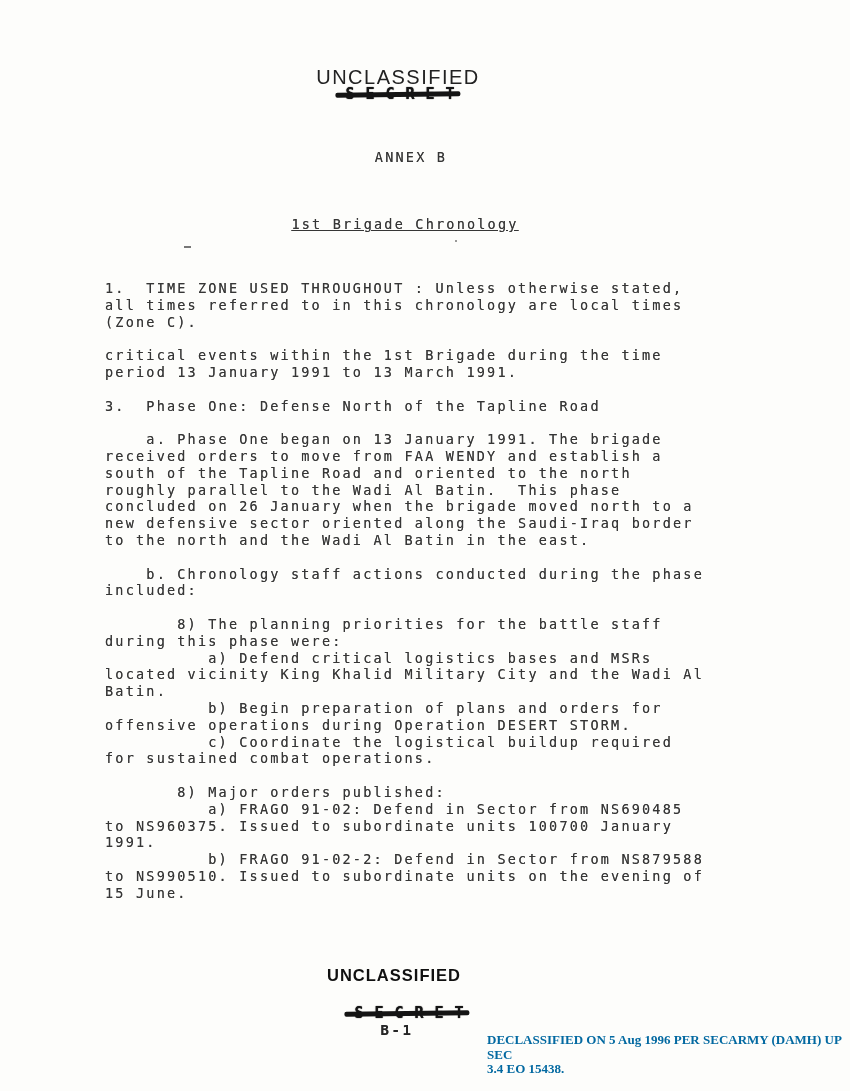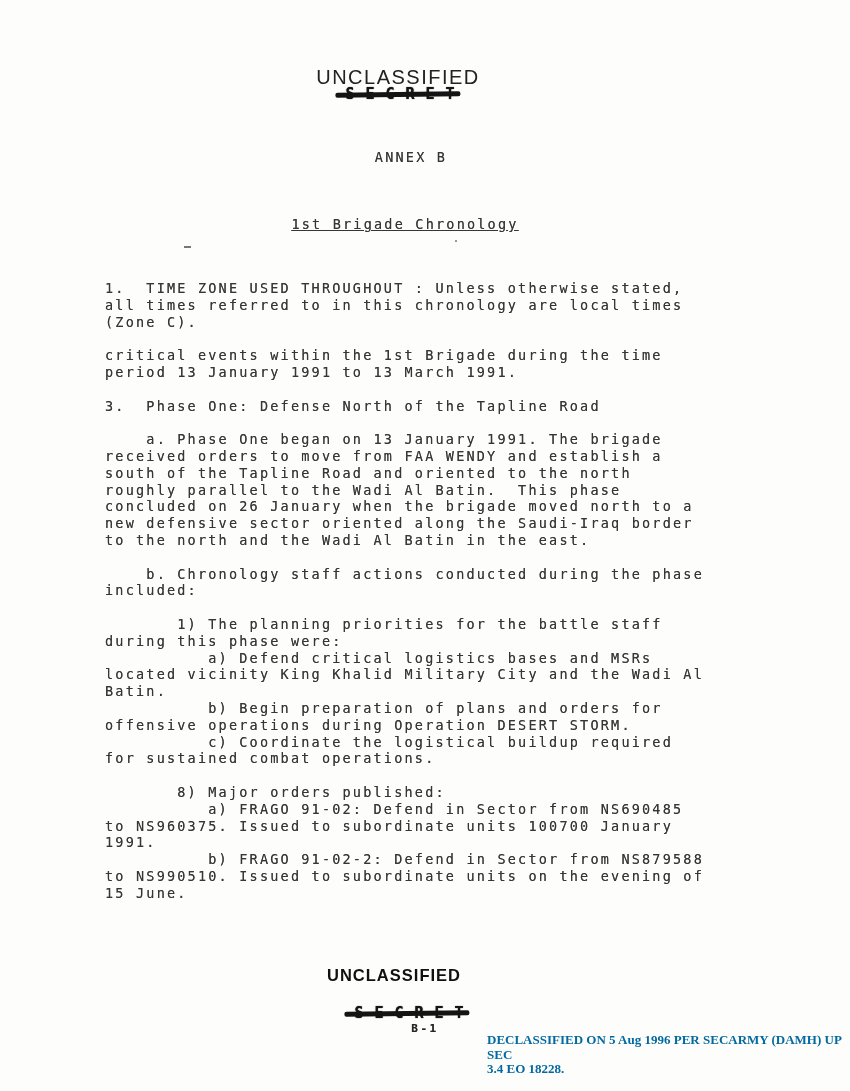--- a/index.html
+++ b/index.html
@@ -93,25 +93,25 @@
     letter-spacing: 2.2px;
     line-height: 16.8px;
     height: 16.8px;
     color: #363636;
     white-space: pre;
     text-shadow: 0 0 0.6px rgba(40,40,40,0.65);
   }
   
   #page-number {
     position: absolute;
-    left: 425px;
+    left: 397px;
     top: 1022px;
     transform: translateX(-50%);
     font-family: "DejaVu Sans Mono", monospace;
-    font-size: 11px;
+    font-size: 14px;
     font-weight: 700;
     letter-spacing: 2.5px;
     color: #262626;
     text-shadow: 0 0 0.6px rgba(0,0,0,0.6);
   }
   #declass-note {
     position: absolute;
     left: 487px;
     top: 1033px;
     width: 362px;
@@ -162,21 +162,21 @@
       <div class="doc-line">received orders to move from FAA WENDY and establish a</div>
       <div class="doc-line">south of the Tapline Road and oriented to the north</div>
       <div class="doc-line">roughly parallel to the Wadi Al Batin.  This phase</div>
       <div class="doc-line">concluded on 26 January when the brigade moved north to a</div>
       <div class="doc-line">new defensive sector oriented along the Saudi-Iraq border</div>
       <div class="doc-line">to the north and the Wadi Al Batin in the east.</div>
       <div class="doc-line">&nbsp;</div>
       <div class="doc-line">    b. Chronology staff actions conducted during the phase</div>
       <div class="doc-line">included:</div>
       <div class="doc-line">&nbsp;</div>
-      <div class="doc-line">       1) The planning priorities for the battle staff</div>
+      <div class="doc-line">       8) The planning priorities for the battle staff</div>
       <div class="doc-line">during this phase were:</div>
       <div class="doc-line">          a) Defend critical logistics bases and MSRs</div>
       <div class="doc-line">located vicinity King Khalid Military City and the Wadi Al</div>
       <div class="doc-line">Batin.</div>
       <div class="doc-line">          b) Begin preparation of plans and orders for</div>
       <div class="doc-line">offensive operations during Operation DESERT STORM.</div>
       <div class="doc-line">          c) Coordinate the logistical buildup required</div>
       <div class="doc-line">for sustained combat operations.</div>
       <div class="doc-line">&nbsp;</div>
       <div class="doc-line">       8) Major orders published:</div>
@@ -192,16 +192,16 @@
 
   <div class="secret-stamp bottom">
     <span class="secret-text">SECRET</span>
     <span class="strike-line"></span>
   </div>
 
   <div id="page-number">B-1</div>
 
   <div id="declass-note">
     <span>DECLASSIFIED ON 5 Aug 1996 PER SECARMY (DAMH) UP SEC</span><br>
-    <span>3.4 EO 18228.</span>
+    <span>3.4 EO 15438.</span>
   </div>
 
 </div>
 
 </body></html>

